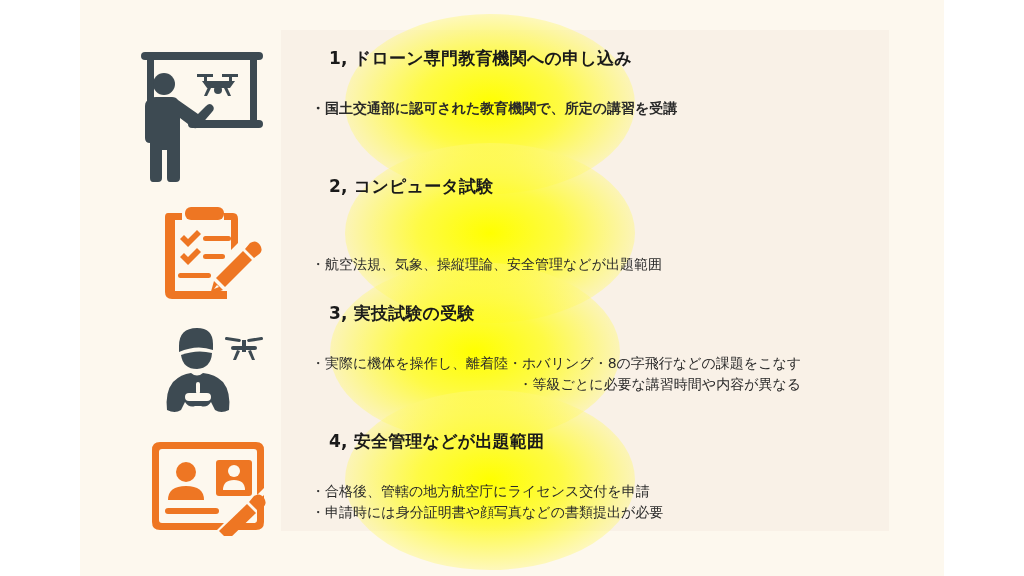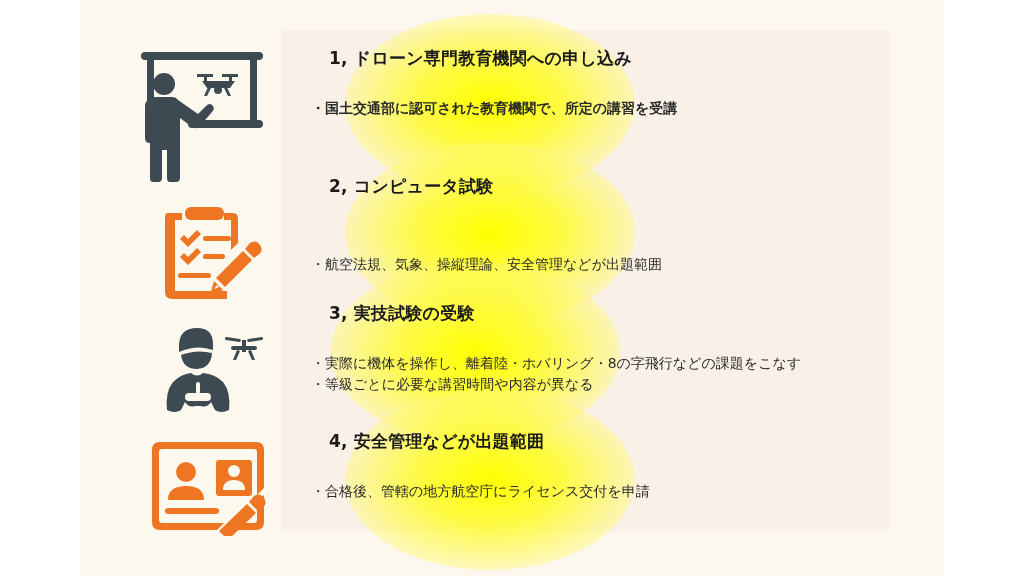--- a/index.html
+++ b/index.html
@@ -195,25 +195,26 @@
 
   <div class="step" style="top:175px;">
     <div class="step-title">2, コンピュータ試験</div>
     <div class="step-bullets" style="top:51px;margin-top:28px;">
       <div class="bullet-line">航空法規、気象、操縦理論、安全管理などが出題範囲</div>
     </div>
   </div>
 
   <div class="step" style="top:302px;">
     <div class="step-title">3, 実技試験の受験</div>
-    <div class="step-bullets" style="top:51px;">
+    <div class="step-bullets" style="top:51px;text-align:right;">
       <div class="bullet-line">実際に機体を操作し、離着陸・ホバリング・8の字飛行などの課題をこなす</div>
       <div class="bullet-line">等級ごとに必要な講習時間や内容が異なる</div>
     </div>
   </div>
 
   <div class="step" style="top:430px;">
     <div class="step-title">4, 安全管理などが出題範囲</div>
     <div class="step-bullets" style="top:51px;">
       <div class="bullet-line">合格後、管轄の地方航空庁にライセンス交付を申請</div>
+      <div class="bullet-line">申請時には身分証明書や顔写真などの書類提出が必要</div>
     </div>
   </div>
 </div>
 
 </body></html>

